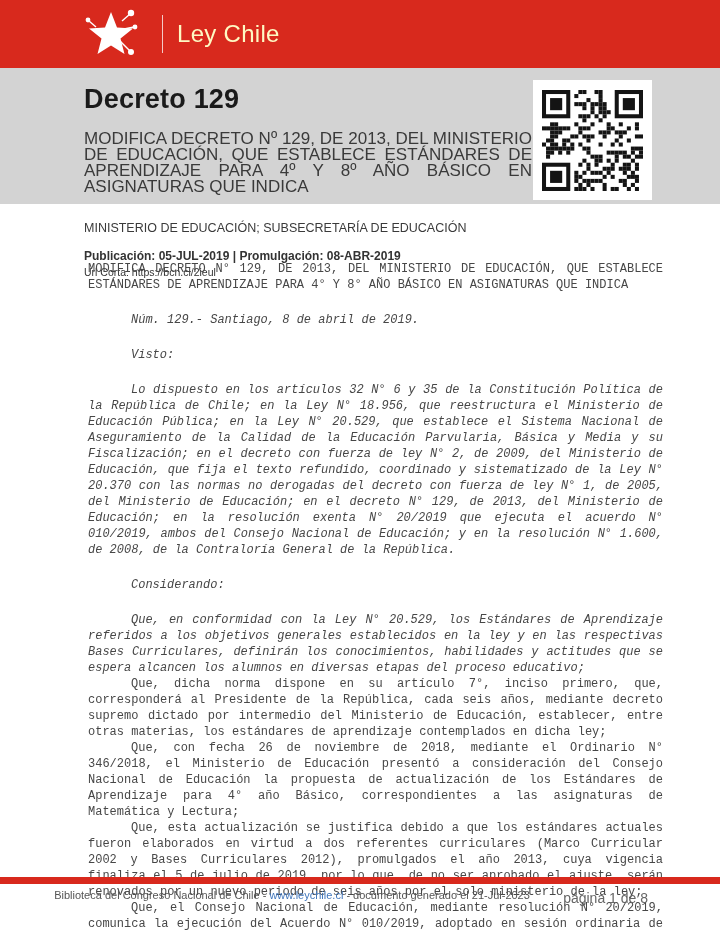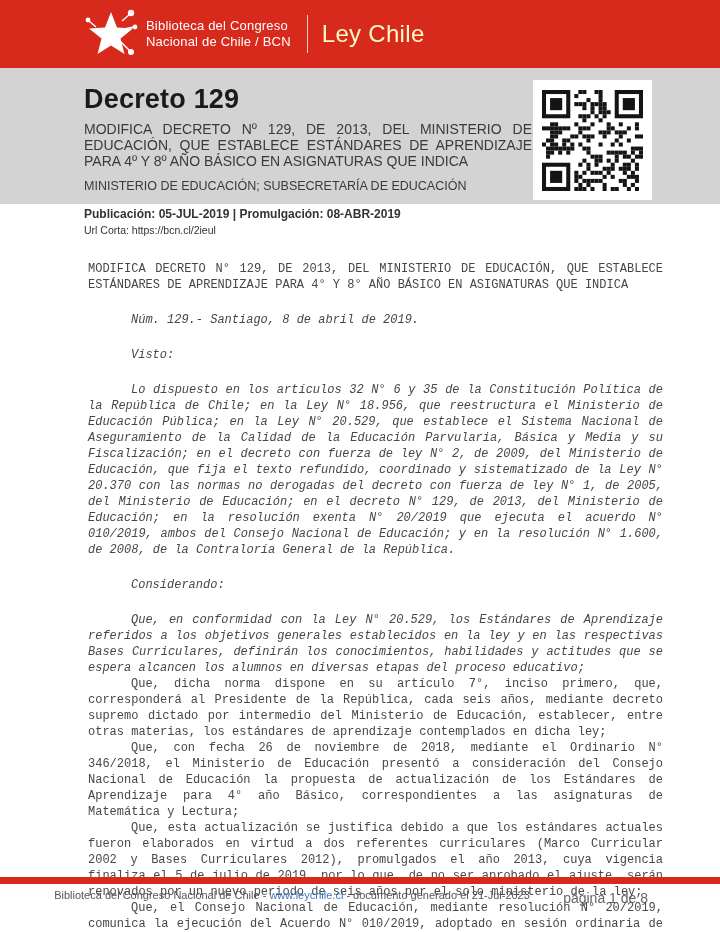--- a/index.html
+++ b/index.html
@@ -22,24 +22,24 @@
   .brand { color:#fef9c3; font-size:24px; letter-spacing:.3px; }
 
   
   .doc-header {
     position:absolute; top:68px; left:0; width:720px; height:136px;
     background:#d3d3d3;
   }
   .doc-header-left { position:absolute; left:84px; top:16px; width:450px; }
   .doc-title { font-size:27px; font-weight:bold; color:#1a1a1a; letter-spacing:.2px; }
   .doc-subtitle {
-    margin-top:6px; font-size:14px; line-height:16px; color:#3a3a3a;
+    margin-top:16px; font-size:17px; line-height:16px; color:#3a3a3a;
     text-align:justify; width:448px;
   }
-  .doc-ministry { margin-top:10px; font-size:12.5px; color:#3a3a3a; }
+  .doc-ministry { margin-top:26px; font-size:12.5px; color:#3a3a3a; }
   .doc-pub { margin-top:14px; font-size:12px; color:#333333;font-weight:bold; }
   .doc-version { margin-top:3px; font-size:10.5px; color:#333333; }
   .doc-url { margin-top:3px; font-size:10.5px; color:#333333; }
 
   .qr-box {
     position:absolute; top:12px; right:68px; width:119px; height:120px;
     background:#ffffff; display:flex; align-items:center; justify-content:center;
   }
   .qr-box svg { width:101px; height:101px; background:#ffffff; }
 
@@ -80,24 +80,20 @@
           <line x1="40" y1="22" x2="50" y2="20"></line>
           <line x1="36" y1="34" x2="46" y2="44"></line>
           <line x1="12" y1="20" x2="5" y2="14"></line>
         </g>
         <polygon fill="#ffffff" points="27,5 33,20.5 49,21.5 36.5,31.5 40.5,47 27,38.5 13.5,47 17.5,31.5 5,21.5 21,20.5"></polygon>
         <circle cx="47" cy="6" r="3.2" fill="#ffffff"></circle>
         <circle cx="51" cy="20" r="2.4" fill="#ffffff"></circle>
         <circle cx="47" cy="45" r="3" fill="#ffffff"></circle>
         <circle cx="4" cy="13" r="2.4" fill="#ffffff"></circle>
       </svg>
-      <div class="logo-text">
-        <div>Biblioteca del Congreso</div>
-        <div>Nacional de Chile / BCN</div>
-      </div>
       <div class="brand-divider"></div>
       <div class="brand">Ley Chile</div>
     </div>
   </div>
 
   <div class="doc-header">
     <div class="doc-header-left">
       <div class="doc-title">Decreto 129</div>
       <div class="doc-subtitle">MODIFICA DECRETO Nº 129, DE 2013, DEL MINISTERIO DE EDUCACIÓN, QUE ESTABLECE ESTÁNDARES DE APRENDIZAJE PARA 4º Y 8º AÑO BÁSICO EN ASIGNATURAS QUE INDICA</div>
       <div class="doc-ministry">MINISTERIO DE EDUCACIÓN; SUBSECRETARÍA DE EDUCACIÓN</div>

